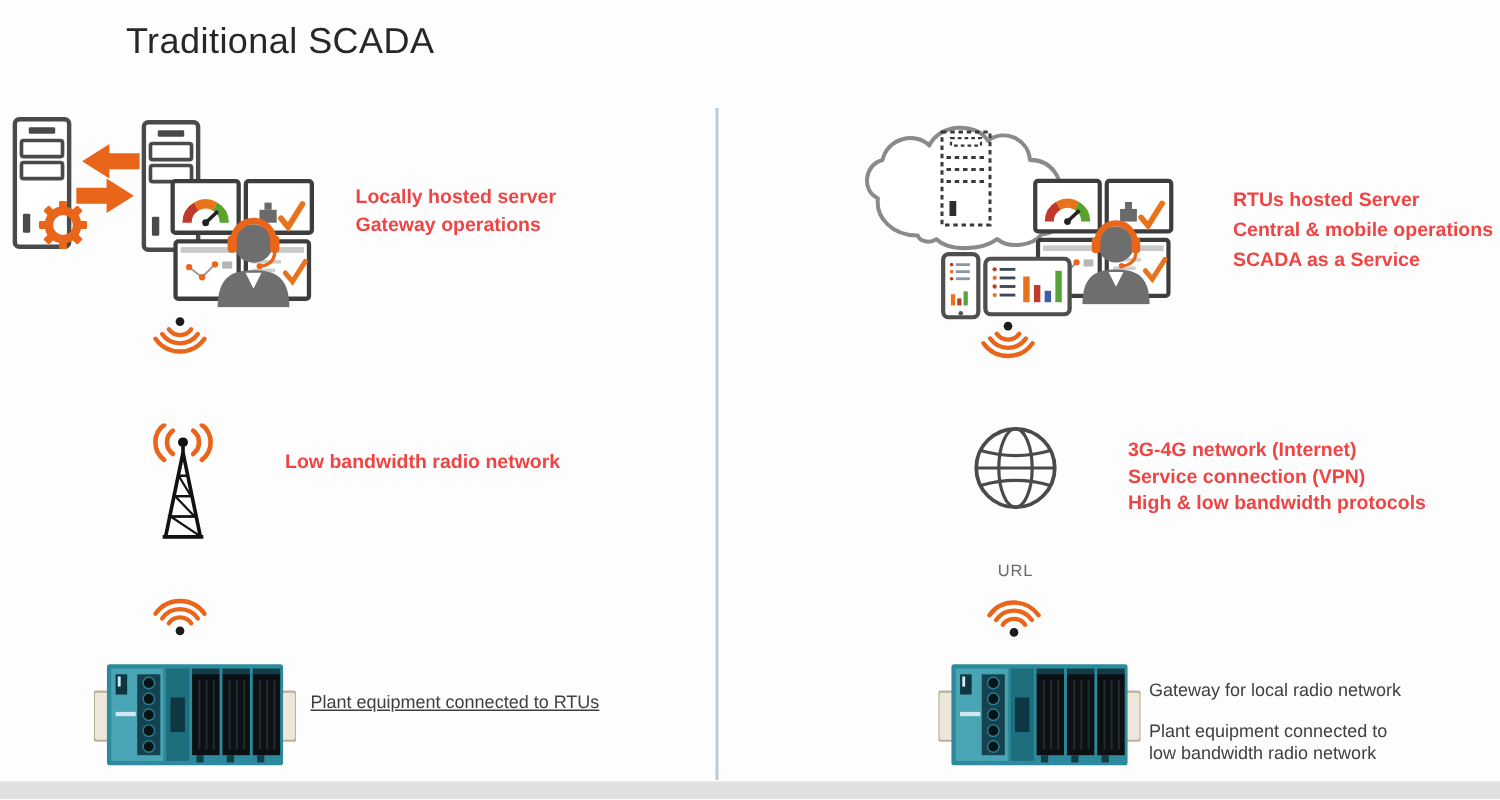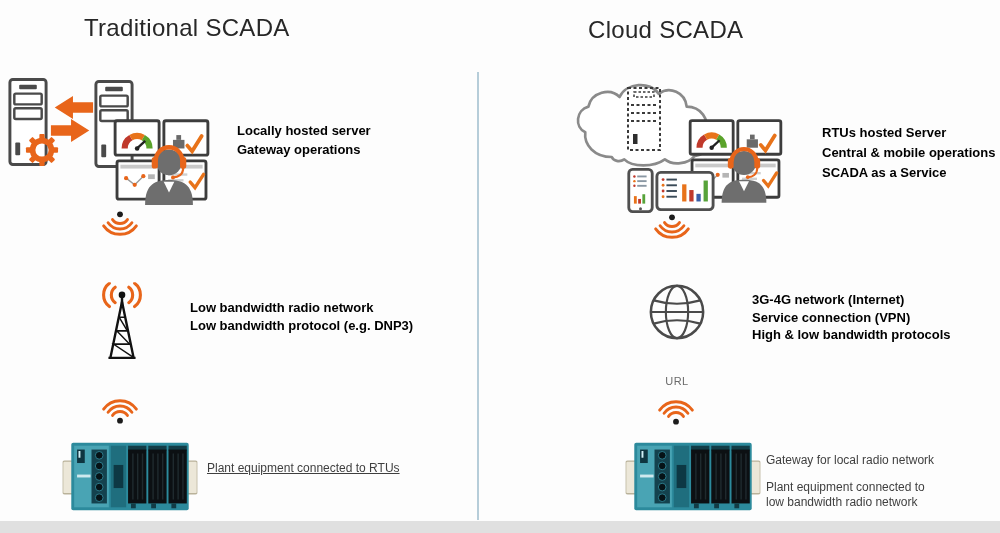--- a/index.html
+++ b/index.html
@@ -3,21 +3,21 @@
 <meta charset="utf-8">
 <style>
   html,body{margin:0;padding:0;background:#fff;}
   .canvas{
     position:relative;width:1000px;height:533px;background:#fdfdfd;
     font-family:"Liberation Sans",sans-serif;overflow:hidden;color:#3c3c3c;
   }
   .abs{position:absolute;}
   .title{font-size:24px;font-weight:500;color:#272727;letter-spacing:.3px;white-space:nowrap;}
   .cap{white-space:nowrap;}
-  .cap-bold{font-size:13px;font-weight:700;color:#000000;}
+  .cap-bold{font-size:13px;font-weight:700;color:#ef4444;}
   .cap-reg{font-size:12px;font-weight:400;color:#3f3f3f;}
   .lh19{line-height:19px;}
   .lh17{line-height:17.5px;}
   .lh20{line-height:20px;}
   .lh15{line-height:15px;}
   .url-label{font-size:11px;color:#6a6a6a;text-align:center;letter-spacing:.5px;margin-top:28px;}
   .divider{width:2px;background:#b6cdd9;}
   .bottom-bar{left:0;top:521px;width:1000px;height:12px;background:#e0e0e0;}
   svg{display:block;}
   .defs-hidden{position:absolute;width:0;height:0;overflow:hidden;}
@@ -227,36 +227,34 @@
   <svg class="abs" style="left:100px;top:209px;" width="40" height="38" viewBox="0 0 44 40">
       <use href="#sym-wifi-down"></use>
     </svg>
 
   <svg class="abs" style="left:91px;top:282px;" width="62" height="82" viewBox="0 0 64 84">
       <use href="#sym-tower"></use>
     </svg>
 
   <div class="abs cap cap-bold lh17" style="left:190px;top:299px;">
     <div>Low bandwidth radio network</div>
-    <div>Low bandwidth protocol (e.g. DNP3)</div>
   </div>
 
   <svg class="abs" style="left:100px;top:388px;" width="40" height="38" viewBox="0 0 44 40">
       <use href="#sym-wifi-up"></use>
     </svg>
 
   <svg class="abs" style="left:62px;top:438px;" width="136" height="77" viewBox="0 0 140 80">
       <use href="#sym-rtu"></use>
     </svg>
 
   <div class="abs cap cap-reg lh15" style="left:207px;top:461px;text-decoration:underline;">
     <div>Plant equipment connected to RTUs</div>
   </div>
 
-  <div class="abs title" style="left:588px;top:16px;">Cloud SCADA</div>
 
   <svg class="abs" style="left:563px;top:63px;" width="235" height="152" viewBox="0 0 235 152">
     <g transform="translate(2,2) scale(0.78,0.8)">
       <path d="M60,115 C38,115 24,100 26,84 C12,78 14,56 30,52 C34,34 58,28 70,40 C78,22 110,20 120,36 C134,26 154,34 156,52 C174,52 186,68 180,84 C190,94 184,112 166,114 C158,124 138,126 128,118 C114,128 86,128 76,118 C70,122 62,120 60,115 Z" fill="#fff" stroke="#8a8a8a" stroke-width="3.4" stroke-linejoin="round"></path>
     </g>
     <g>
       <rect x="65" y="25" width="32" height="62" fill="none" stroke="#3a3a3a" stroke-width="2" stroke-dasharray="3,2.5"></rect>
       <rect x="71" y="29" width="20" height="5" fill="none" stroke="#3a3a3a" stroke-width="1.5" stroke-dasharray="2.5,2"></rect>
       <line x1="68" y1="42" x2="94" y2="42" stroke="#3a3a3a" stroke-width="2" stroke-dasharray="3,2.5"></line>
       <line x1="68" y1="50" x2="94" y2="50" stroke="#3a3a3a" stroke-width="2" stroke-dasharray="3,2.5"></line>

